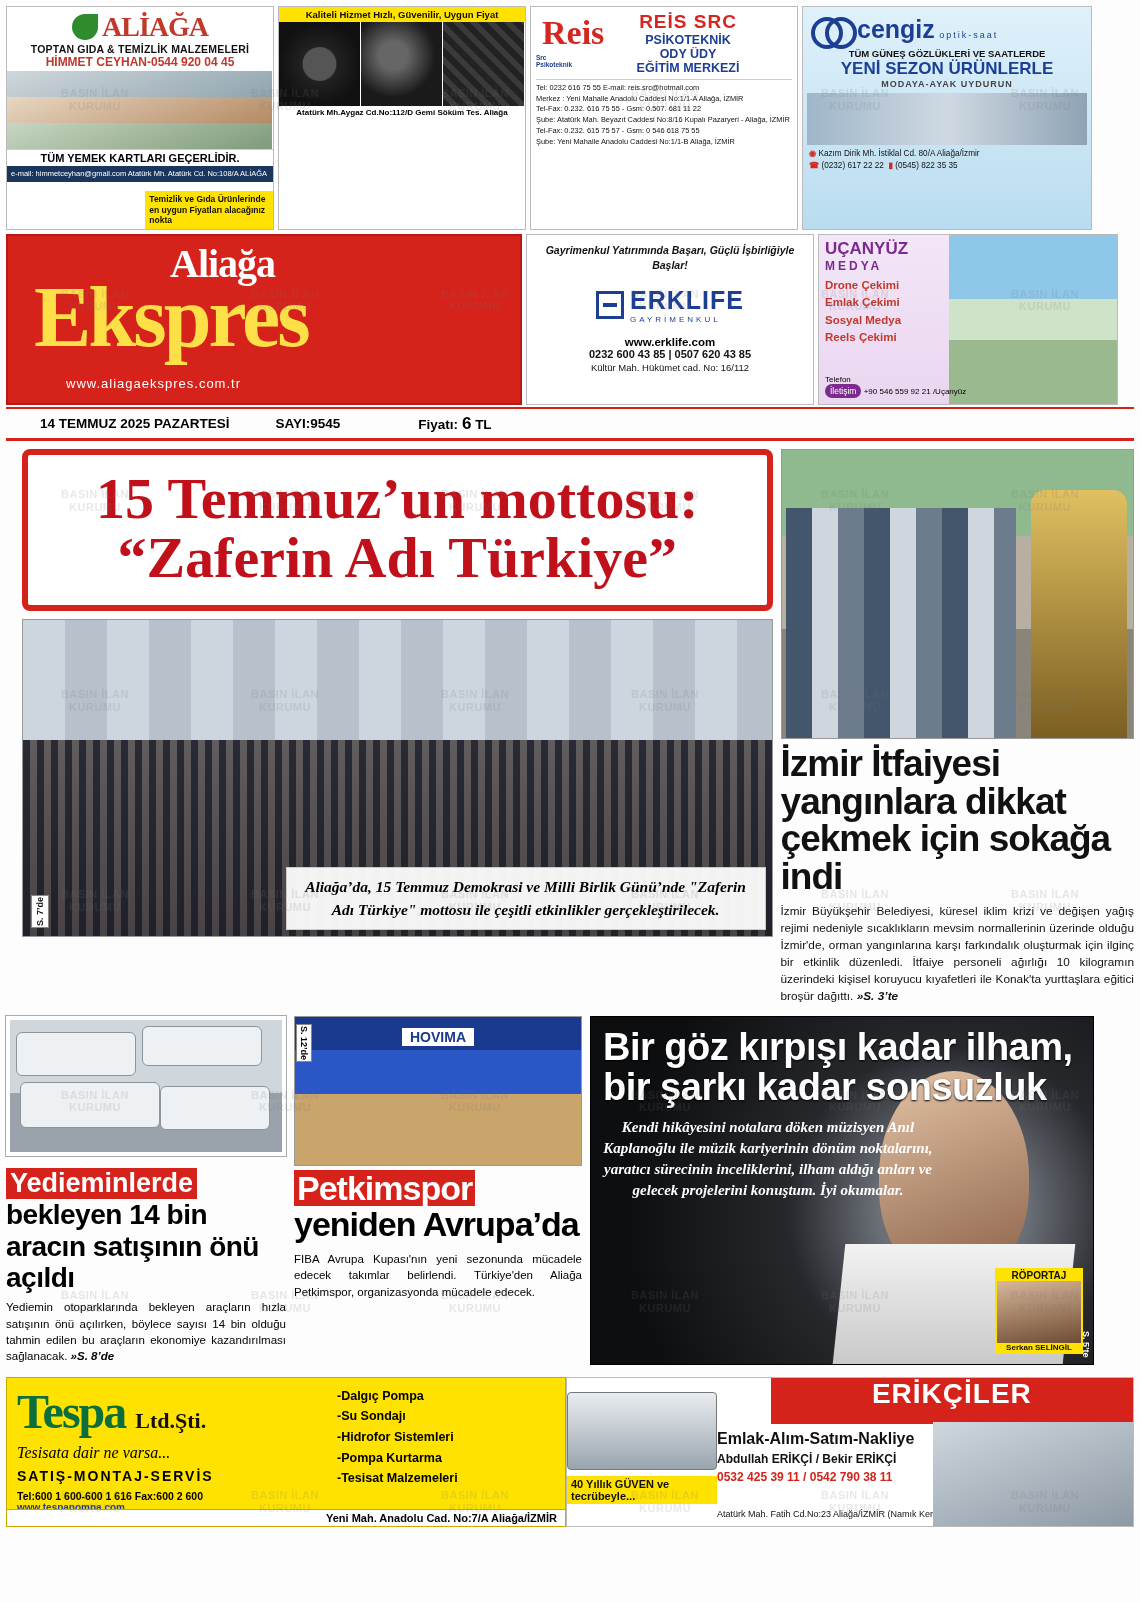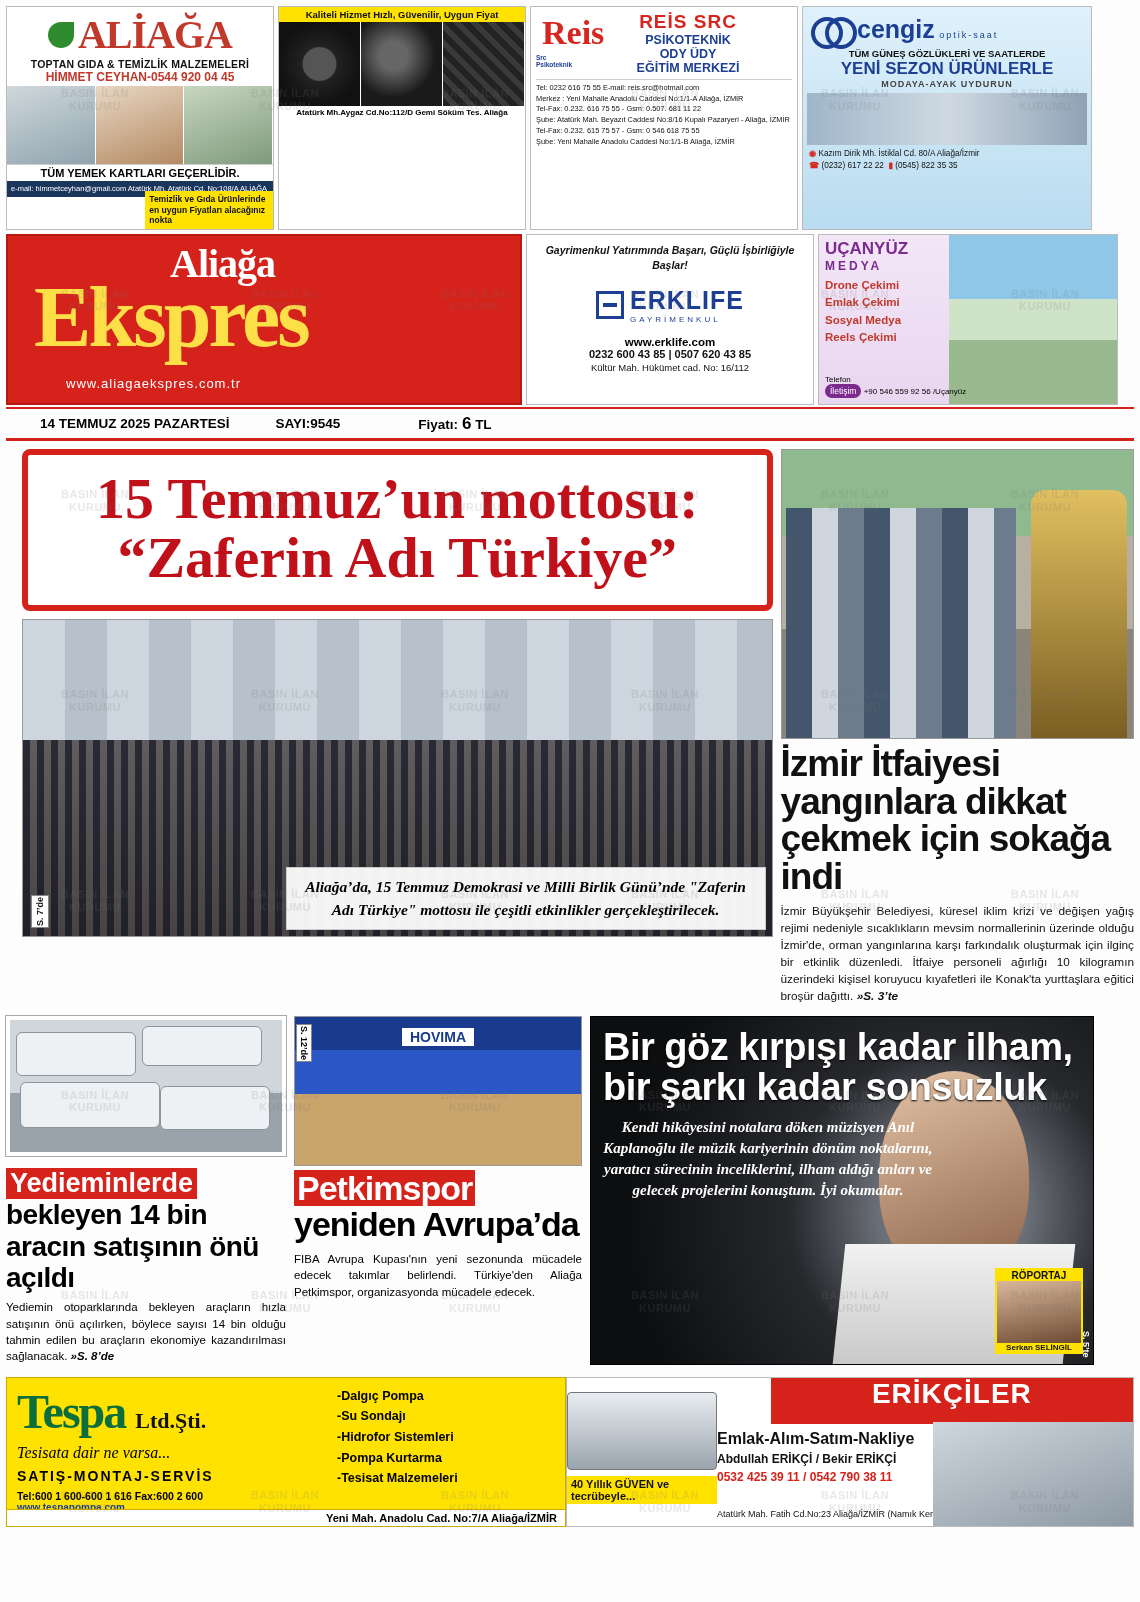--- a/index.html
+++ b/index.html
@@ -30,24 +30,24 @@
   .ad { border: 1px solid #bbb; background: #fff; position: relative; overflow: hidden; }
   .ad1 { width: 268px; }
   .ad2 { width: 248px; }
   .ad3 { width: 268px; }
   .ad4 { width: 290px; }
 
   
   .a1-top { background:#fff; padding:4px 0 0 0; }
   .a1-logo { display:flex; align-items:center; justify-content:center; gap:4px; }
   .a1-leaf { width:26px;height:26px;border-radius:50% 0 50% 50%; background:#2e8b2e; }
-  .a1-name { font-size:40px; font-weight:bold; color:#c0392b; letter-spacing:-1px; font-family:"Liberation Serif",serif;}
+  .a1-name { font-size:28px; font-weight:bold; color:#c0392b; letter-spacing:-1px; font-family:"Liberation Serif",serif;}
   .a1-sub { text-align:center; font-size:10.5px; font-weight:bold; color:#111; letter-spacing:.2px;}
   .a1-sub2 { text-align:center; font-size:12px; font-weight:bold; color:#c0392b; }
-  .a1-imgrow { display:flex; height:78px; margin-top:2px; }
+  .a1-imgrow { display:flex; height:78px; margin-top:2px;flex-direction:column; }
   .a1-im { flex:1; background:linear-gradient(160deg,#cfd8dc,#90a4ae); border-right:1px solid #fff; position:relative;}
   .a1-im.b { background:linear-gradient(160deg,#e8d7c3,#b48a63); }
   .a1-im.c { background:linear-gradient(160deg,#c8d6c1,#7f9a7c); }
   .a1-yellow { background:#ffe200; font-size:8.5px; font-weight:bold; color:#111; padding:3px 4px; line-height:1.25; width:48%; position:absolute; right:0; bottom:0;}
   .a1-band { background:#fff; border-top:1px solid #ccc; text-align:center; font-size:11px; font-weight:bold; padding:2px 0; }
   .a1-foot { background:#1b365d; color:#fff; font-size:7.5px; line-height:1.35; padding:3px 4px; }
 
   
   .a2-head { display:flex; height:92px; }
   .a2-left { width:92px; position:relative; background:#fff; }
@@ -319,21 +319,21 @@
         <div class="uc-list">
           <div>Drone Çekimi</div>
           <div>Emlak Çekimi</div>
           <div>Sosyal Medya</div>
           <div>Reels Çekimi</div>
         </div>
       </div>
       <div class="uc-tel">
         <div>Telefon</div>
         <span class="uc-telbox">İletişim</span>
-        <span>+90 546 559 92 56</span>
+        <span>+90 546 559 92 21</span>
         <span>/Uçanyüz</span>
       </div>
     </div>
   </div>
 
   <div class="datebar">
     <span class="d">14 TEMMUZ  2025  PAZARTESİ</span>
     <span class="s">SAYI:9545</span>
     <span class="p">
       <span>Fiyatı:</span>

